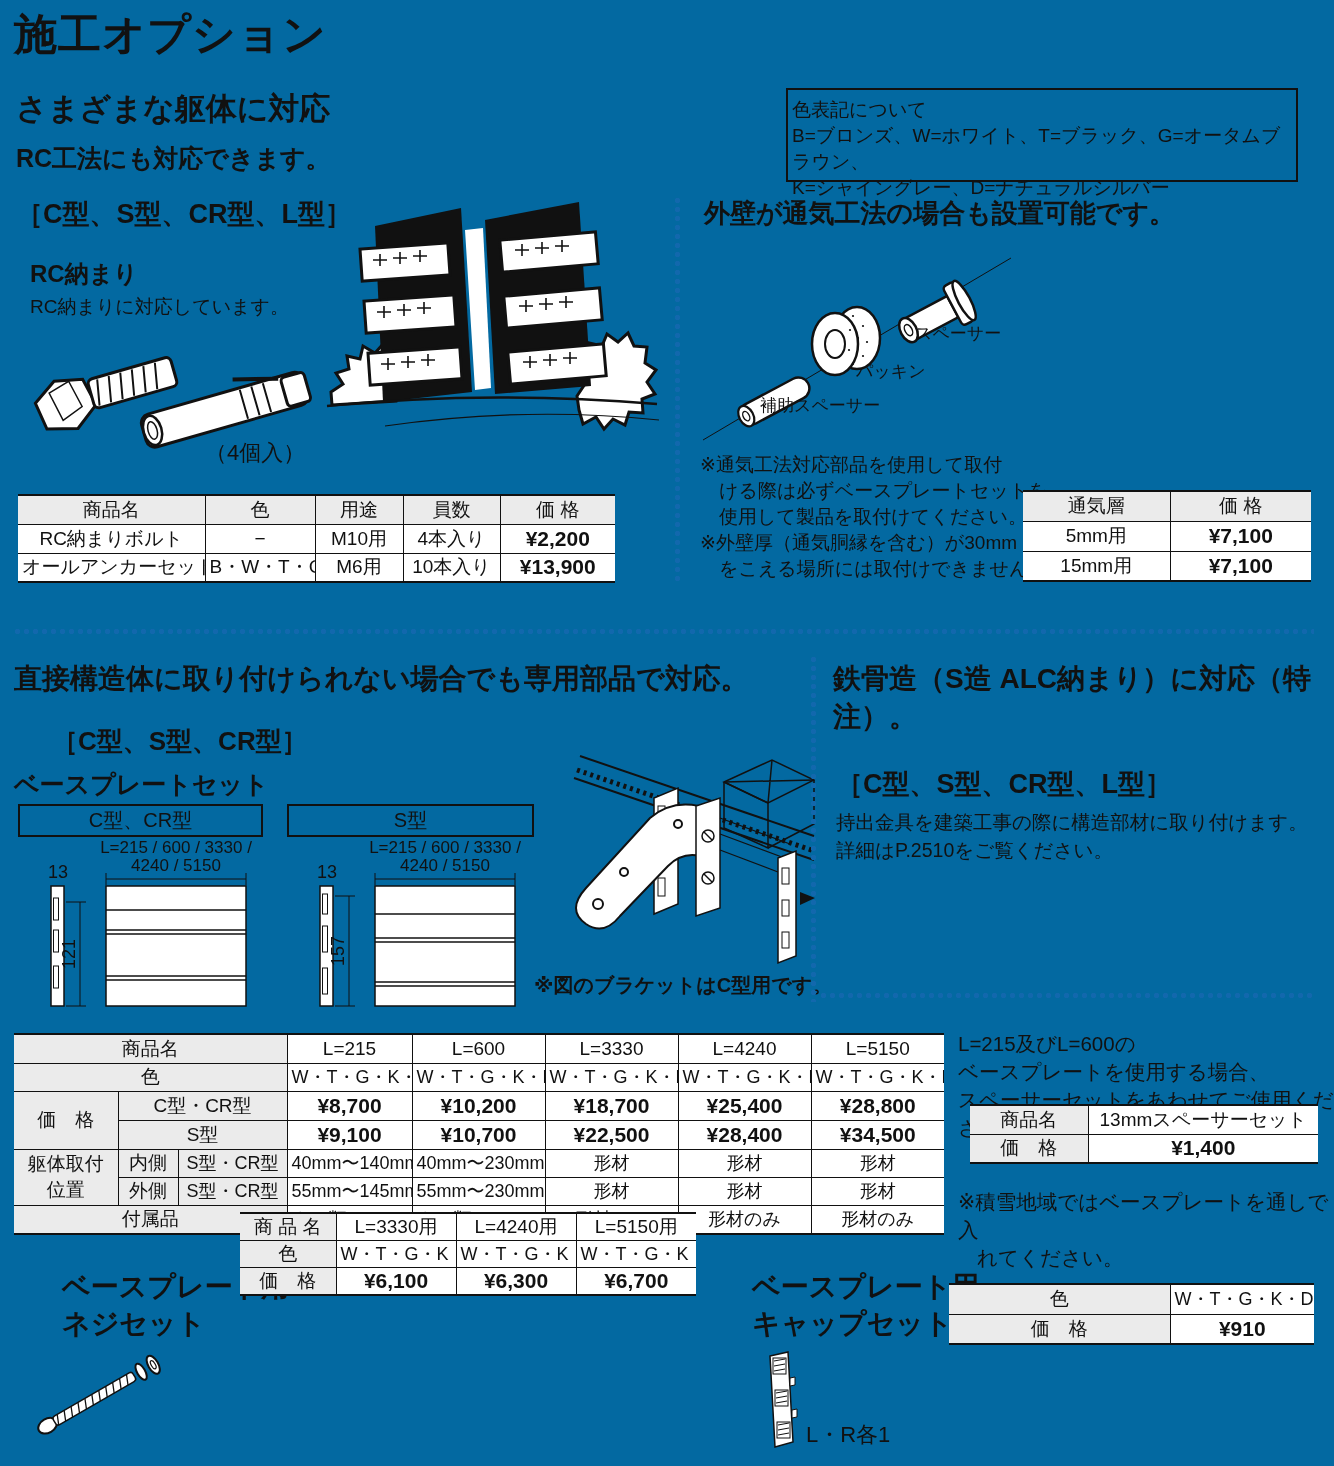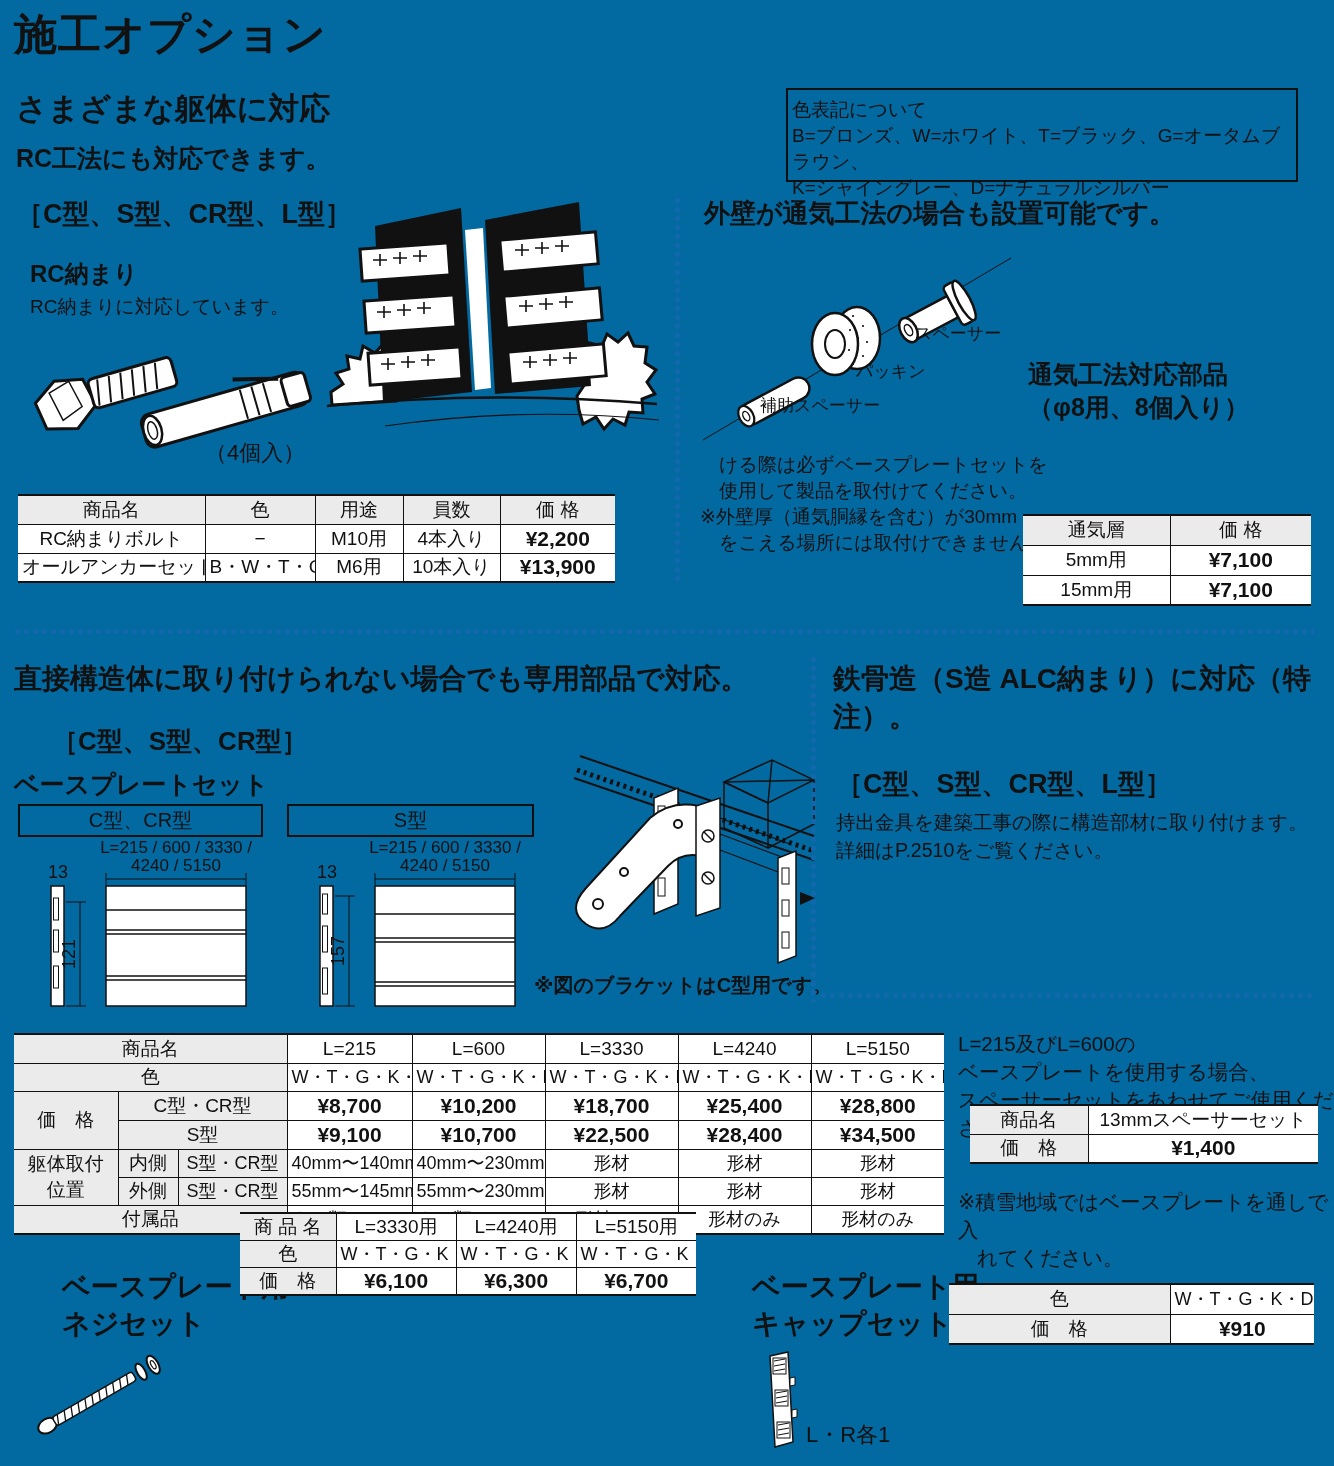--- a/index.html
+++ b/index.html
@@ -153,33 +153,30 @@
       <ellipse cx="206" cy="74" rx="8" ry="13" stroke-width="2.5"></ellipse>
       <ellipse cx="206" cy="74" rx="3.5" ry="6" stroke-width="1.5"></ellipse>
       <rect x="256" y="52" width="13" height="44" rx="4" stroke-width="2.5"></rect>
       <ellipse cx="269" cy="74" rx="6" ry="22" stroke-width="2.5"></ellipse>
     </g>
   </svg>
   <div class="abs" style="left:915px;top:322px;font-size:17px;">スペーサー</div>
   <div class="abs" style="left:856px;top:360px;font-size:17px;">パッキン</div>
   <div class="abs" style="left:760px;top:394px;font-size:17px;">補助スペーサー</div>
 
-  <div class="abs b800" style="left:1028px;top:358px;font-size:25px;line-height:33px;">
-    <div>通気工法対応部品</div>
-    <div>（φ8用、8個入り）</div>
-  </div>
 
   <div class="abs" style="left:700px;top:452px;font-size:19px;line-height:26px;">
+    <div class="note-line">※通気工法対応部品を使用して取付</div>
     <div class="note-line indent">ける際は必ずベースプレートセットを</div>
     <div class="note-line indent">使用して製品を取付けてください。</div>
     <div class="note-line">※外壁厚（通気胴縁を含む）が30mm</div>
     <div class="note-line indent">をこえる場所には取付けできません。</div>
   </div>
 
-  <table class="abs" style="left:1023px;top:514px;width:288px;">
+  <table class="abs" style="left:1023px;top:490px;width:288px;">
     <colgroup>
         <col style="width:147px">
         <col style="width:141px">
       </colgroup>
     <tbody>
         <tr style="height:30px;">
       <th class="g">通気層</th>
       <th class="g">価 格</th>
     </tr>
     <tr style="height:30px;">

